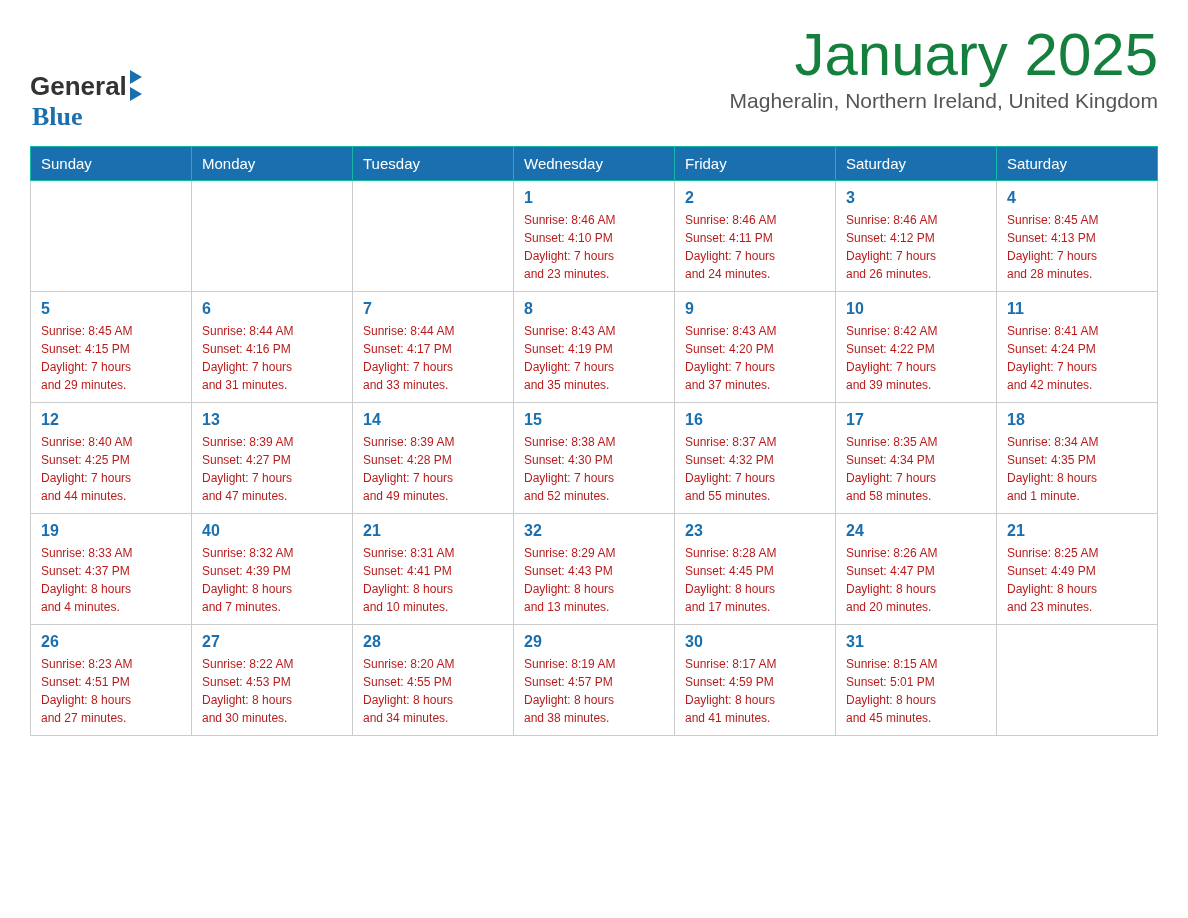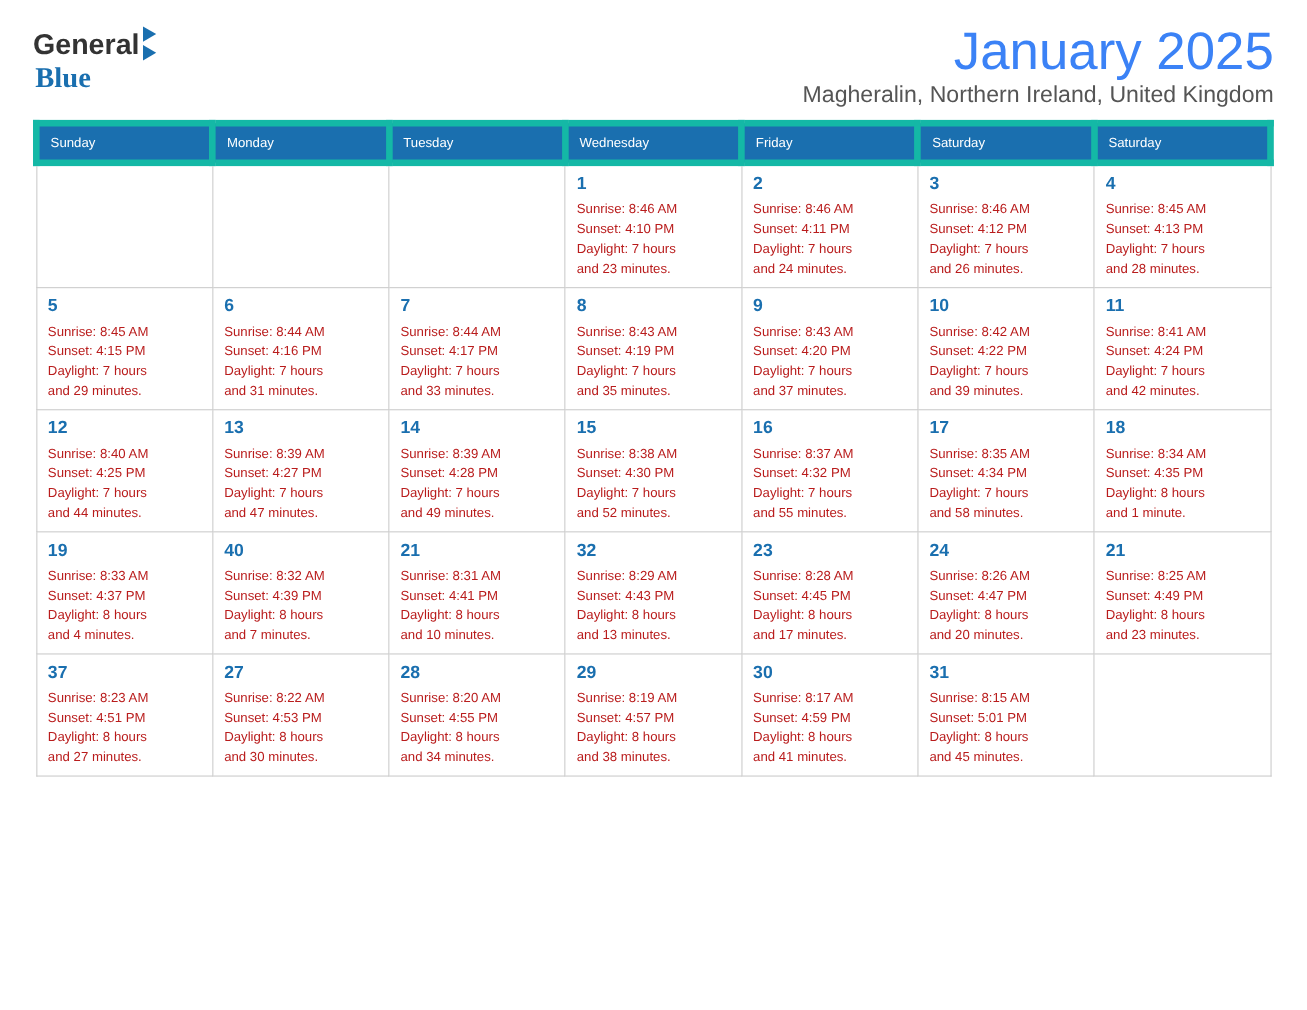--- a/index.html
+++ b/index.html
@@ -13,46 +13,47 @@
     .header {
       display: flex;
       justify-content: space-between;
       align-items: flex-start;
       margin-bottom: 10px;
     }
     .logo {
       display: flex;
       align-items: center;
       gap: 4px;
+      margin-top: 46px;
     }
     .title-section {
       text-align: right;
     }
     .month-title {
-      font-size: 48px;
+      font-size: 60px;
       font-weight: normal;
-      color: #3b82f6;
+      color: #15803d;
     }
     .location-title {
       font-size: 21px;
       color: #555;
     }
     .calendar-table {
       width: 100%;
       border-collapse: collapse;
       margin-top: 10px;
     }
     .calendar-table thead tr th {
       background-color: #1a6faf;
       color: #fff;
-      font-size: 12px;
+      font-size: 15px;
       font-weight: normal;
       padding: 8px 10px;
       text-align: left;
-      border: 6px solid #14b8a6;
+      border: 1px solid #14b8a6;
     }
     .calendar-table tbody tr td {
       vertical-align: top;
       border: 1px solid #ccc;
       padding: 8px 10px;
       width: calc(100% / 7);
       height: 110px;
     }
     .day-number {
       font-size: 16px;
@@ -222,21 +223,21 @@
           <span class="day-number">24</span>
           <div class="day-info">Sunrise: 8:26 AM<br>Sunset: 4:47 PM<br>Daylight: 8 hours<br>and 20 minutes.</div>
         </td>
         <td>
           <span class="day-number">21</span>
           <div class="day-info">Sunrise: 8:25 AM<br>Sunset: 4:49 PM<br>Daylight: 8 hours<br>and 23 minutes.</div>
         </td>
       </tr>
       <tr>
         <td>
-          <span class="day-number">37</span>
+          <span class="day-number">26</span>
           <div class="day-info">Sunrise: 8:23 AM<br>Sunset: 4:51 PM<br>Daylight: 8 hours<br>and 27 minutes.</div>
         </td>
         <td>
           <span class="day-number">27</span>
           <div class="day-info">Sunrise: 8:22 AM<br>Sunset: 4:53 PM<br>Daylight: 8 hours<br>and 30 minutes.</div>
         </td>
         <td>
           <span class="day-number">28</span>
           <div class="day-info">Sunrise: 8:20 AM<br>Sunset: 4:55 PM<br>Daylight: 8 hours<br>and 34 minutes.</div>
         </td>

